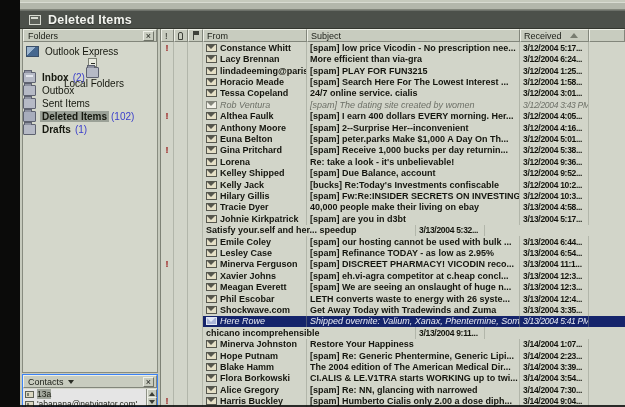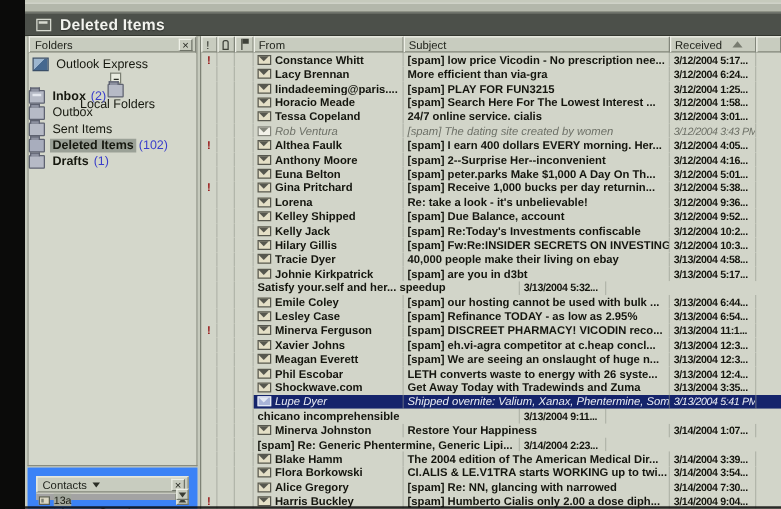--- a/index.html
+++ b/index.html
@@ -52,26 +52,26 @@
   .ic-outlook-express { background:linear-gradient(135deg,#9db6cf 45%,#46688f 45%); border:1px solid #3a4f68; }
   .ic-local-folders, .ic-inbox, .ic-outbox, .ic-sent, .ic-deleted, .ic-drafts {
     background:#b6bac6; border:1px solid #5e6270; border-radius:1px; }
   .ic-local-folders::before, .ic-inbox::before, .ic-outbox::before, .ic-sent::before,
   .ic-deleted::before, .ic-drafts::before { content:""; position:absolute; left:0; top:-3px;
     width:6px; height:2px; background:#8d91a0; border:1px solid #5e6270; border-bottom:none; }
   .ic-deleted { background:#a8adbd; }
   .ic-inbox::after { content:""; position:absolute; left:2px; top:2px; right:2px; height:2px; background:#e4e7ee; }
 
   .contacts-pane { position:absolute; left:0; right:0; bottom:0; height:33px;
-    border:7px solid #3b82f6; background:#d4d7cb; }
+    border:1px solid #3b82f6; background:#d4d7cb; }
   .c-title { display:flex; align-items:center; gap:4px; }
   .dd { width:0; height:0; border-left:3px solid transparent; border-right:3px solid transparent;
     border-top:4px solid #2a2d25; }
   .clist-wrap { position:absolute; left:0; right:0; top:14px; bottom:0; }
-  .clist { position:absolute; left:0; top:0; right:11px; bottom:0; background:#a3a3a3; }
+  .clist { position:absolute; left:0; top:0; right:11px; bottom:0; background:#e5e5e5; }
   .citem { height:10px; display:flex; align-items:center; font-size:8.5px; color:#1a1c13;
     white-space:nowrap; padding-left:2px; }
   .citem.sel .clabel { background:#a2a79d; }
   .cicon { width:9px; height:7px; background:#dcd8c2; border:1px solid #5c6055; margin-right:3px;
     flex:none; position:relative; }
   .cicon::before { content:""; position:absolute; left:1px; top:1px; width:2px; height:3px; background:#7d8176; }
   .cscroll { position:absolute; right:0; top:0; width:11px; bottom:0; background:#c2c6b9;
     border-left:1px solid #8e9286; }
   .sbtn { height:9px; background:#c8ccbf; border:1px solid #eef0e7; border-right-color:#6f7368;
     border-bottom-color:#6f7368; display:flex; align-items:center; justify-content:center; }
@@ -86,21 +86,21 @@
   .list-pane { position:absolute; left:140px; top:0; right:0; bottom:0;
     border-left:1px solid #7e8276; background:#d2d5c9; }
   .cols { position:absolute; left:0; top:0; right:0; height:13px; display:flex; }
   .hc { background:#c8ccbf; border-top:1px solid #eef0e7; border-left:1px solid #eef0e7;
     border-right:1px solid #82867b; border-bottom:1px solid #82867b;
     font-size:9px; color:#20231c; display:flex; align-items:center; padding-left:3px;
     white-space:nowrap; overflow:hidden; }
   .w-pri  { width:13px; flex:none; }
   .w-clip { width:14px; flex:none; }
   .w-flag { width:15px; flex:none; }
-  .w-from { width:120px; flex:none; }
+  .w-from { width:104px; flex:none; }
   .w-subj { width:213px; flex:none; }
   .w-recv { width:69px; flex:none; }
   .w-extra{ flex:1; }
   .clipico { width:5px; height:8px; border:1px solid #3e4139; border-radius:2px 2px 0 0; }
   .flagico { position:relative; width:8px; height:9px; }
   .flagico::before { content:""; position:absolute; left:1px; top:0; width:1px; height:9px; background:#3e4139; }
   .flagico::after  { content:""; position:absolute; left:2px; top:0; width:5px; height:4px; background:#3e4139; }
   .sortup { width:0; height:0; border-left:4px solid transparent; border-right:4px solid transparent;
     border-bottom:5px solid #787c70; margin-left:8px; }
 
@@ -393,21 +393,21 @@
     <span class="mc w-extra"></span>
   </div>
             <div class="msg">
     <span class="mc w-pri pri"></span>
     <span class="mc w-clip"></span>
     <span class="mc w-flag"></span>
     <span class="mc w-from">
                 <span class="env"></span>
                 <span class="from-t">Kelly Jack</span>
               </span>
-    <span class="mc w-subj">[spam] Re:Today's Investments confiscable</span>
+    <span class="mc w-subj">[bucks] Re:Today's Investments confiscable</span>
     <span class="mc w-recv recv">3/12/2004 10:2...</span>
     <span class="mc w-extra"></span>
   </div>
             <div class="msg">
     <span class="mc w-pri pri"></span>
     <span class="mc w-clip"></span>
     <span class="mc w-flag"></span>
     <span class="mc w-from">
                 <span class="env"></span>
                 <span class="from-t">Hilary Gillis</span>
@@ -531,21 +531,21 @@
     <span class="mc w-subj">Get Away Today with Tradewinds and Zuma</span>
     <span class="mc w-recv recv">3/13/2004 3:35...</span>
     <span class="mc w-extra"></span>
   </div>
             <div class="msg read sel">
     <span class="mc w-pri pri"></span>
     <span class="mc w-clip"></span>
     <span class="mc w-flag"></span>
     <span class="mc w-from">
                 <span class="env"></span>
-                <span class="from-t">Lupe Dyer</span>
+                <span class="from-t">Here Rowe</span>
               </span>
     <span class="mc w-subj">Shipped overnite: Valium, Xanax, Phentermine, Soma...</span>
     <span class="mc w-recv recv">3/13/2004 5:41 PM</span>
     <span class="mc w-extra"></span>
   </div>
             <div class="msg">
     <span class="mc w-pri pri"></span>
     <span class="mc w-clip"></span>
     <span class="mc w-flag"></span>
     <span class="mc w-subj">chicano incomprehensible</span>
@@ -561,20 +561,24 @@
                 <span class="from-t">Minerva Johnston</span>
               </span>
     <span class="mc w-subj">Restore Your Happiness</span>
     <span class="mc w-recv recv">3/14/2004 1:07...</span>
     <span class="mc w-extra"></span>
   </div>
             <div class="msg">
     <span class="mc w-pri pri"></span>
     <span class="mc w-clip"></span>
     <span class="mc w-flag"></span>
+    <span class="mc w-from">
+                <span class="env"></span>
+                <span class="from-t">Hope Putnam</span>
+              </span>
     <span class="mc w-subj">[spam] Re: Generic Phentermine, Generic Lipi...</span>
     <span class="mc w-recv recv">3/14/2004 2:23...</span>
     <span class="mc w-extra"></span>
   </div>
             <div class="msg">
     <span class="mc w-pri pri"></span>
     <span class="mc w-clip"></span>
     <span class="mc w-flag"></span>
     <span class="mc w-from">
                 <span class="env"></span>

